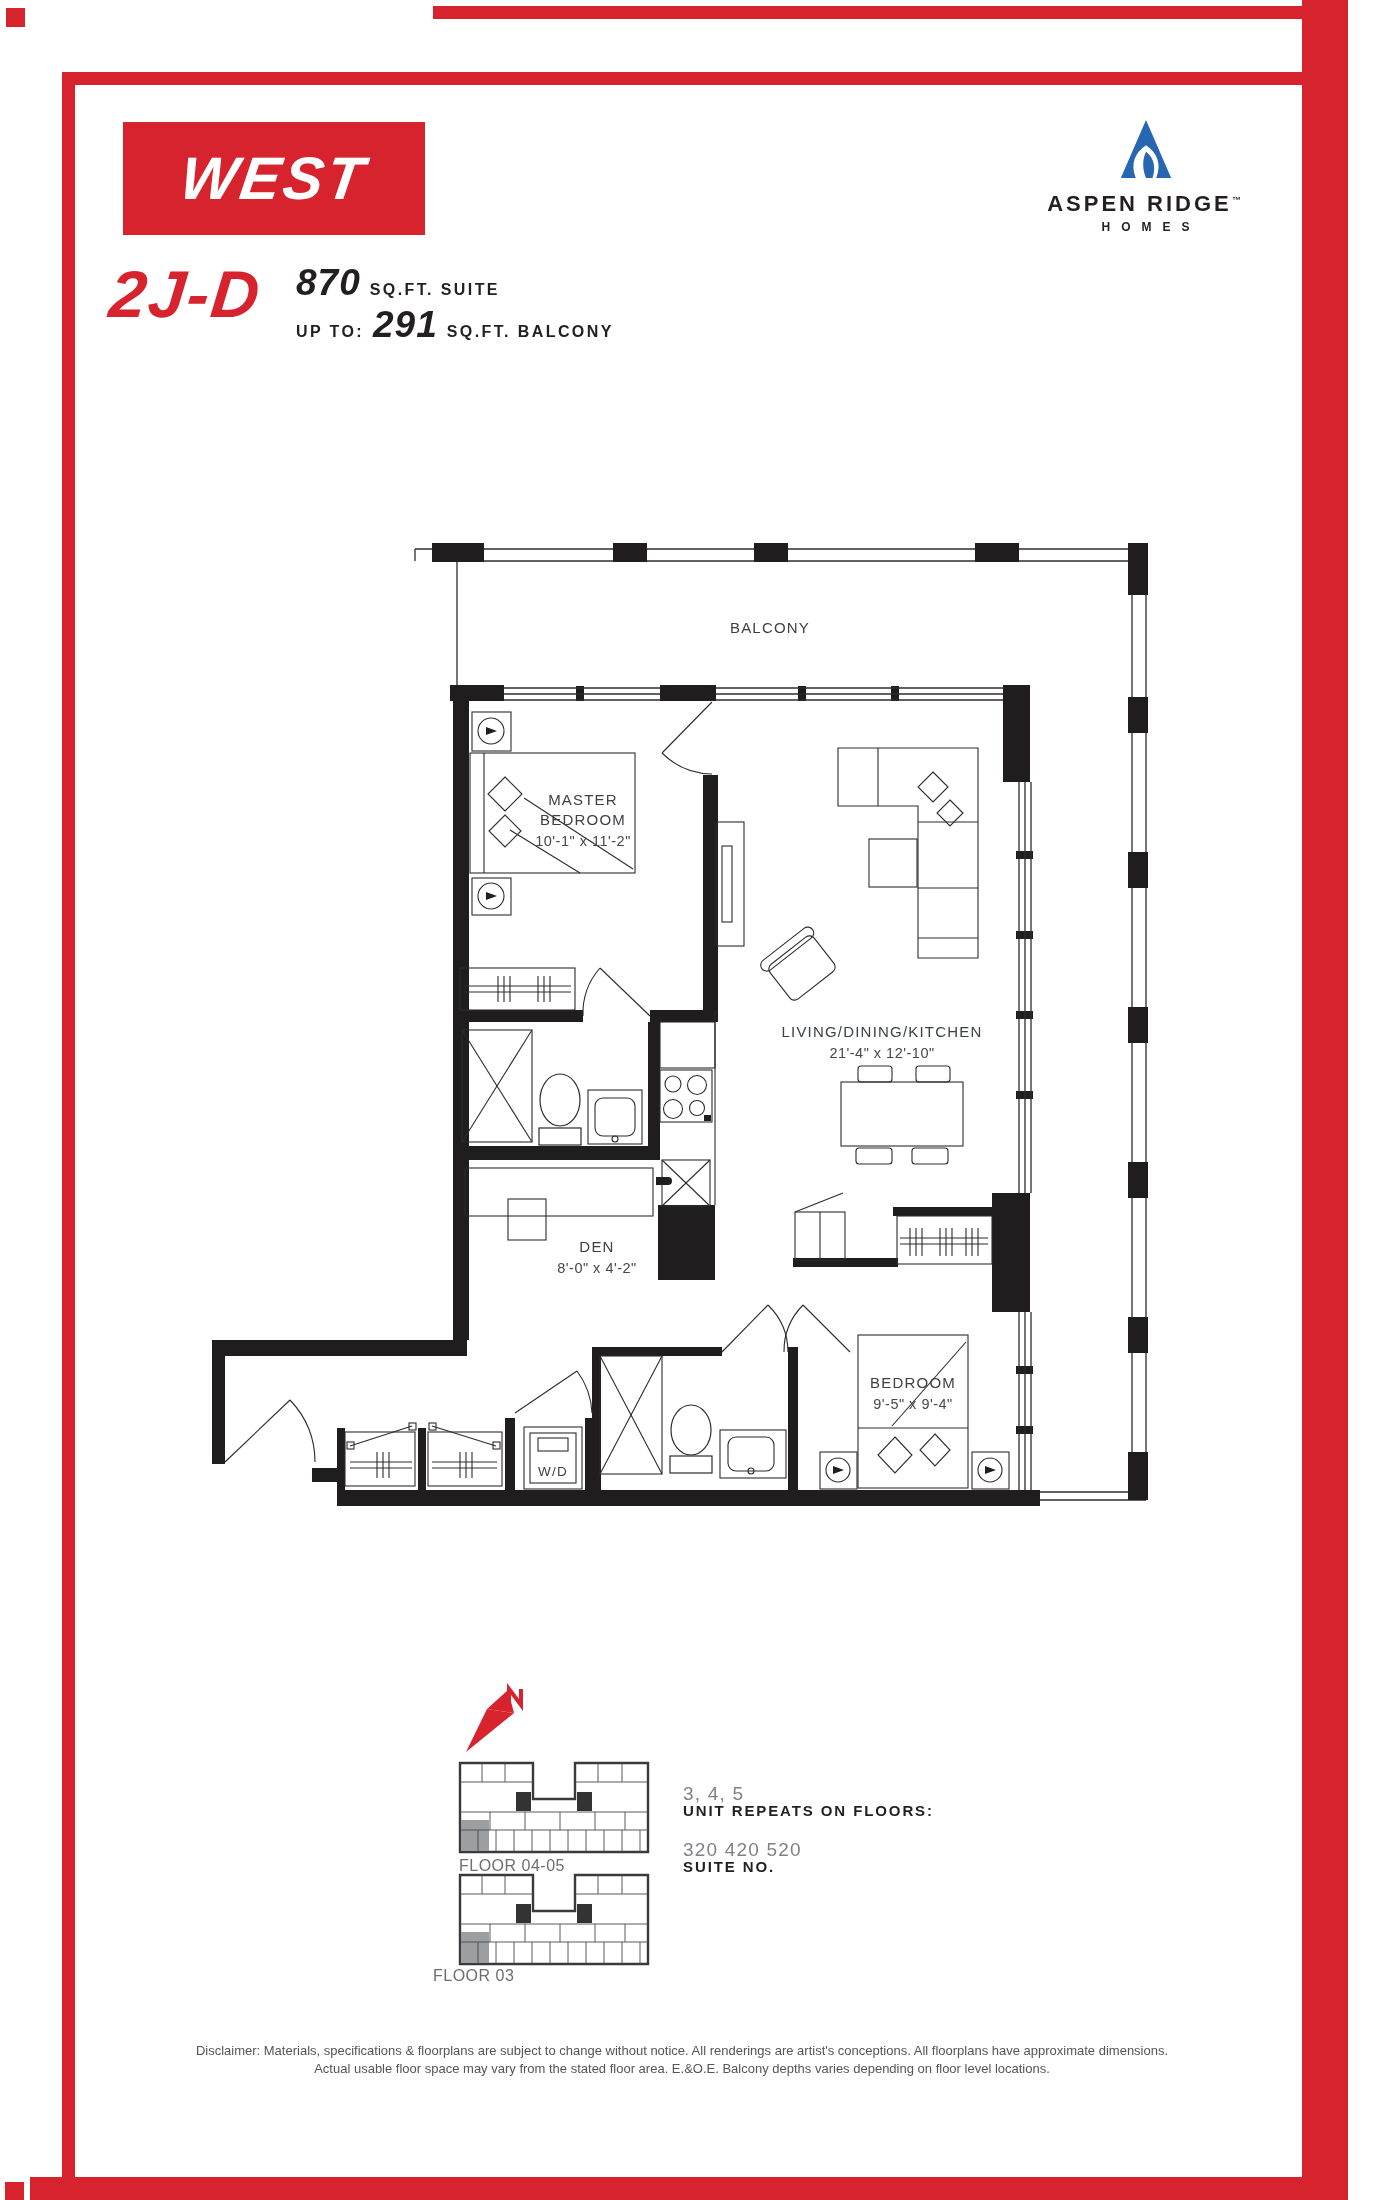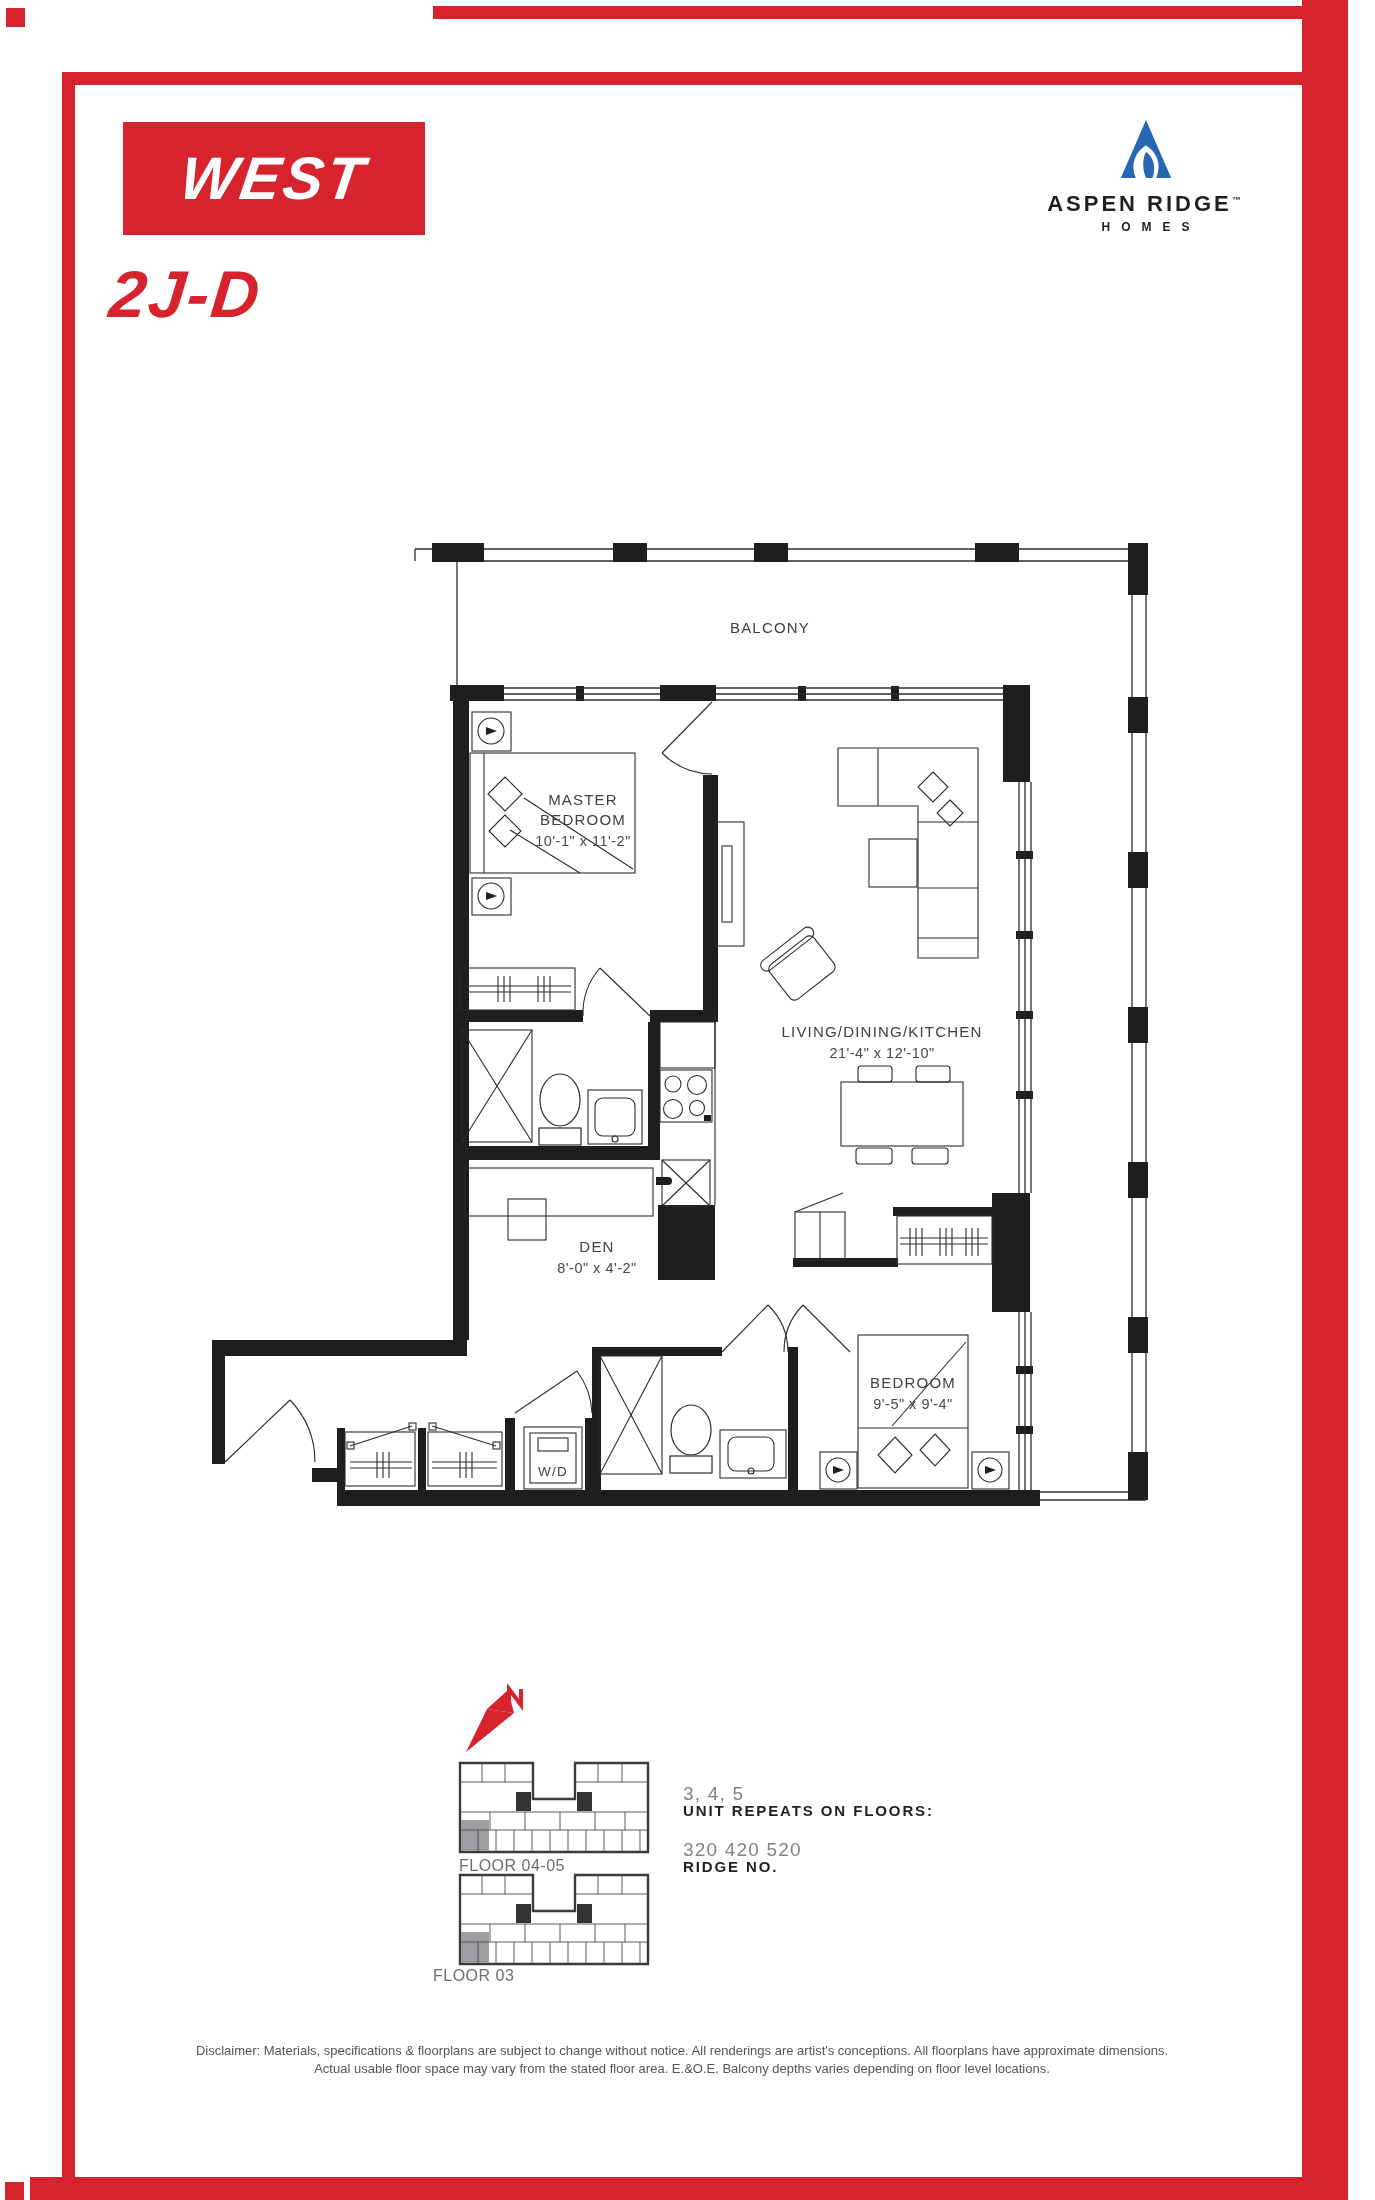--- a/index.html
+++ b/index.html
@@ -75,20 +75,31 @@
   <div class="abs aspen">
     <svg width="56" height="66" viewBox="0 0 60 66">
       <path fill="#2766B1" d="M3,64 L30,2 L57,64 L41,64 C47,49 42,37 30,29 C18,37 13,49 19,64 Z"></path>
       <path fill="#2766B1" d="M30,36 C38,42 41,52 37,64 L30,64 C26,55 26,44 30,36 Z"></path>
     </svg>
     <div class="aspen-name"><span>ASPEN RIDGE</span><sup>™</sup></div>
     <div class="aspen-sub">HOMES</div>
   </div>
 
   <div class="abs unit-code">2J-D</div>
+  <div class="abs spec">
+    <div class="spec-row">
+      <span class="spec-big">870</span>
+      <span class="spec-small">SQ.FT. SUITE</span>
+    </div>
+    <div class="spec-row">
+      <span class="spec-small">UP TO:</span>
+      <span class="spec-big">291</span>
+      <span class="spec-small">SQ.FT. BALCONY</span>
+    </div>
+  </div>
 
   <svg class="abs plan" viewBox="200 535 960 980">
 
     <g>
       <line class="ln" x1="415" y1="549" x2="1146" y2="549"></line>
       <line class="ln" x1="457" y1="561" x2="1146" y2="561"></line>
       <line class="ln" x1="415" y1="549" x2="415" y2="561"></line>
       <line class="ln" x1="1132" y1="561" x2="1132" y2="1500"></line>
       <line class="ln" x1="1146" y1="549" x2="1146" y2="1500"></line>
       <line class="ln" x1="1040" y1="1492" x2="1146" y2="1492"></line>
@@ -337,21 +348,21 @@
       <path class="north-n" d="M509,1705 L509,1689 L521,1705 L521,1689"></path>
     </g>
     <use href="#kpshape"></use>
     <text class="kp-label" x="459" y="1871">FLOOR 04-05</text>
     <use href="#kpshape" transform="translate(0,112)"></use>
     <text class="kp-label" x="433" y="1981">FLOOR 03</text>
   </svg>
 
   <div class="abs info-label" style="left:683px;top:1762px;">UNIT REPEATS ON FLOORS:</div>
   <div class="abs info-value" style="left:683px;top:1783px;">3, 4, 5</div>
-  <div class="abs info-label" style="left:683px;top:1818px;">RIDGE NO.</div>
+  <div class="abs info-label" style="left:683px;top:1818px;">SUITE NO.</div>
   <div class="abs info-value" style="left:683px;top:1839px;">320 420 520</div>
 
   <div class="abs disc">
     <div>Disclaimer: Materials, specifications &amp; floorplans are subject to change without notice. All renderings are artist's conceptions. All floorplans have approximate dimensions.</div>
     <div>Actual usable floor space may vary from the stated floor area. E.&amp;O.E. Balcony depths varies depending on floor level locations.</div>
   </div>
 
 </div>
 
 </body></html>

